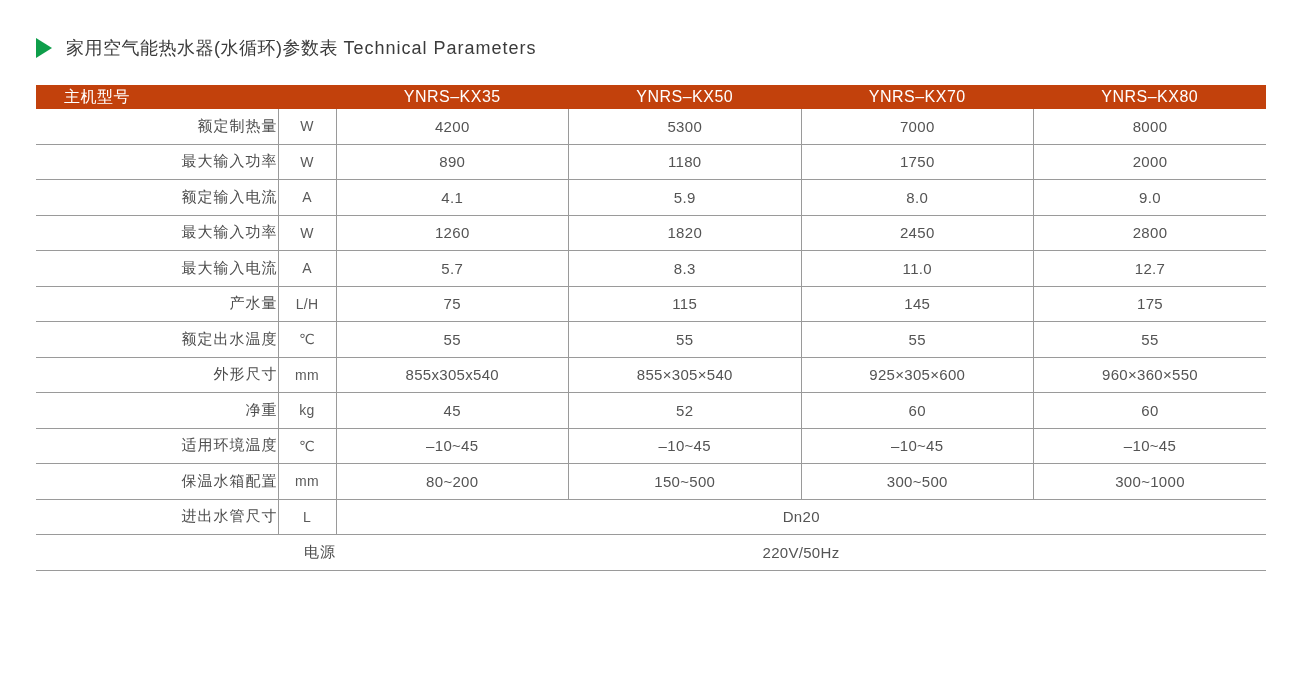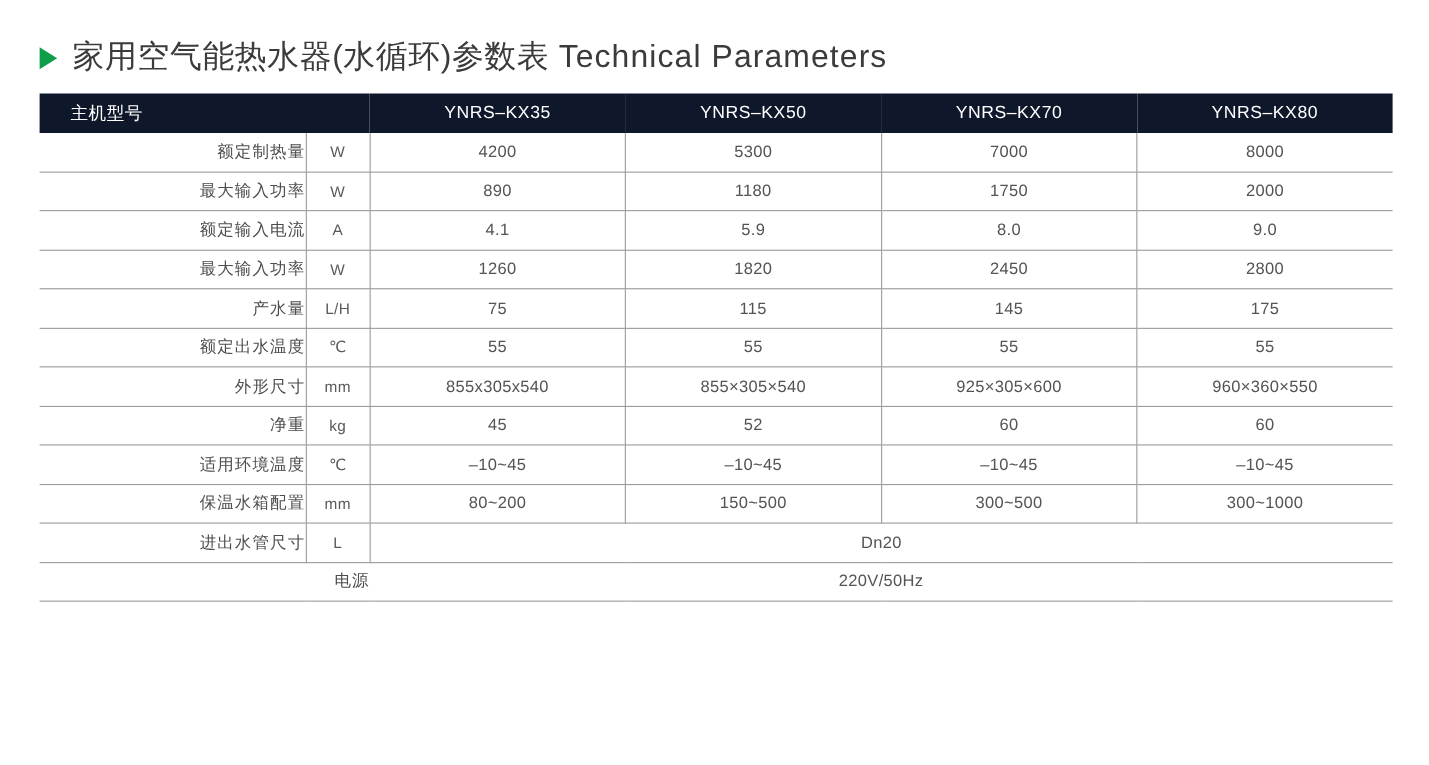--- a/index.html
+++ b/index.html
@@ -32,21 +32,21 @@
   }
   .tri-icon {
     width: 0;
     height: 0;
     border-top: 10px solid transparent;
     border-bottom: 10px solid transparent;
     border-left: 16px solid #0e9e4a;
     flex: none;
   }
   .title-text {
-    font-size: 29px;
+    font-size: 18px;
     color: #3b3b3b;
     letter-spacing: 0.5px;
     white-space: nowrap;
     line-height: 1;
   }
   .title-en {
     letter-spacing: 1px;
   }
 
   
@@ -60,25 +60,25 @@
     width: 1230px;
     border-collapse: collapse;
     table-layout: fixed;
     font-size: 15px;
   }
   table.spec col.c-label { width: 242px; }
   table.spec col.c-unit  { width: 58px; }
   table.spec col.c-data  { width: 232.5px; }
 
   table.spec thead th {
-    background: #0f172a;
+    background: #c2410c;
     color: #ffffff;
     font-weight: normal;
     font-size: 16px;
-    height: 36px;
+    height: 24px;
     padding: 0;
     border: none;
     text-align: center;
     letter-spacing: 0.5px;
   }
   table.spec thead th.hdr-label {
     text-align: left;
     padding-left: 28px;
   }
 
@@ -186,20 +186,28 @@
         </tr>
         <tr>
           <td class="label">最大输入功率</td>
           <td class="unit">W</td>
           <td>1260</td>
           <td>1820</td>
           <td>2450</td>
           <td class="last-col">2800</td>
         </tr>
         <tr>
+          <td class="label">最大输入电流</td>
+          <td class="unit">A</td>
+          <td>5.7</td>
+          <td>8.3</td>
+          <td>11.0</td>
+          <td class="last-col">12.7</td>
+        </tr>
+        <tr>
           <td class="label">产水量</td>
           <td class="unit">L/H</td>
           <td>75</td>
           <td>115</td>
           <td>145</td>
           <td class="last-col">175</td>
         </tr>
         <tr>
           <td class="label">额定出水温度</td>
           <td class="unit">℃</td>

